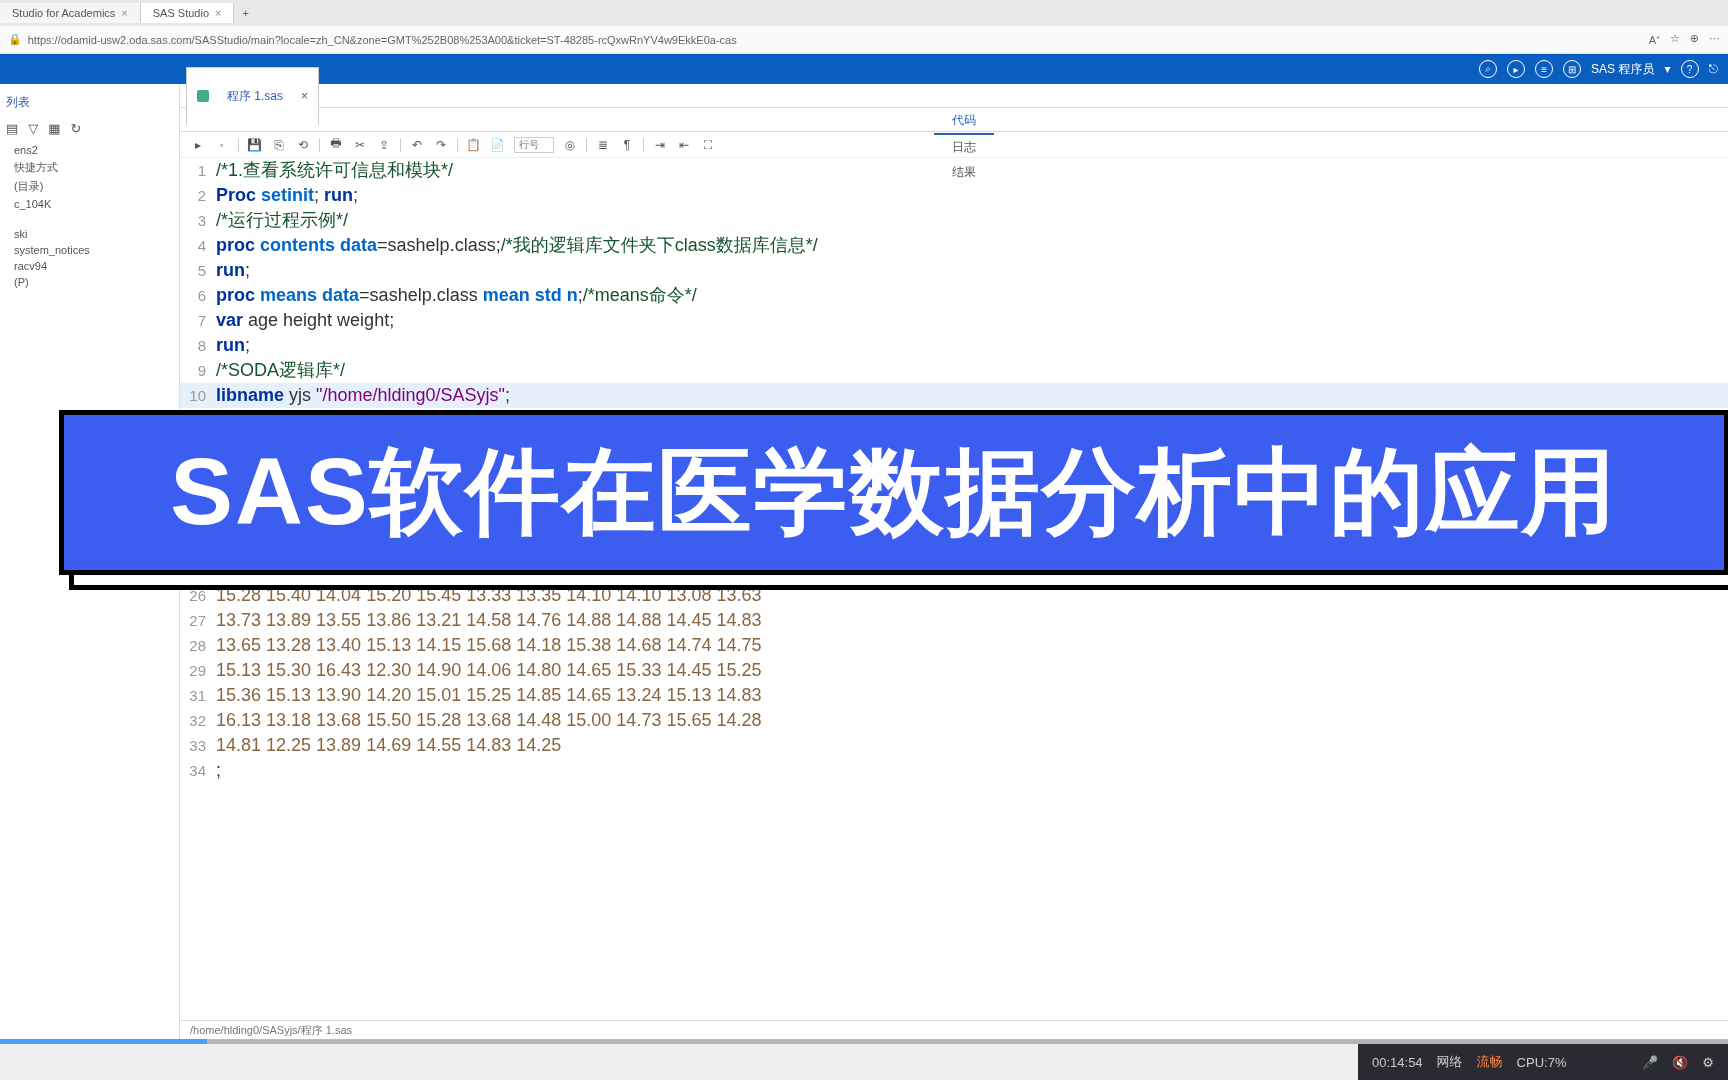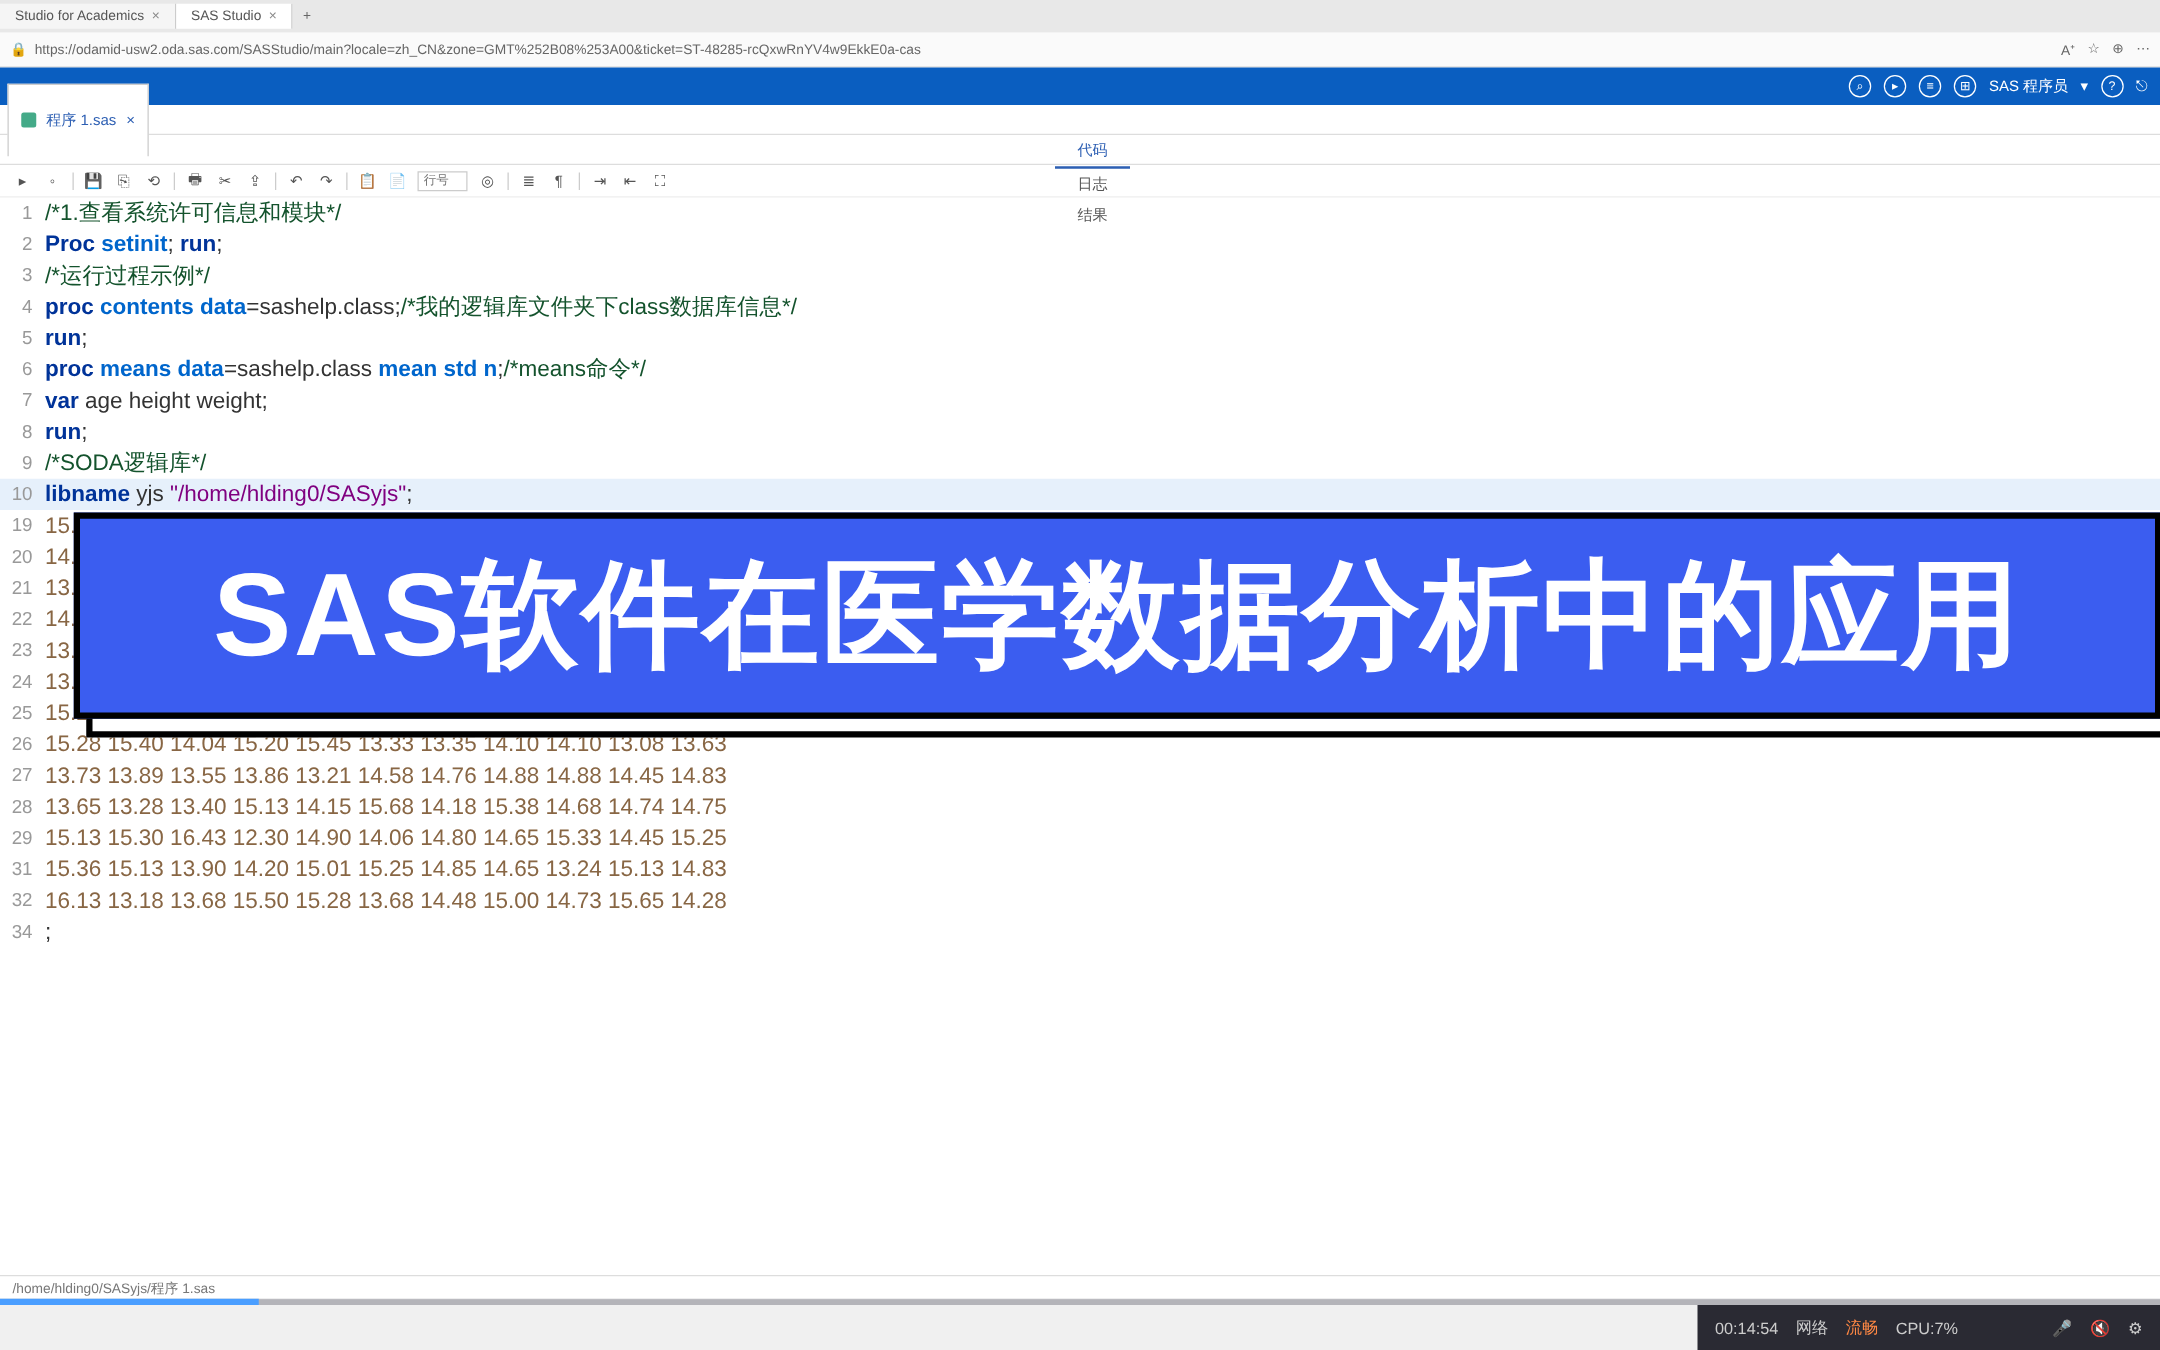--- a/index.html
+++ b/index.html
@@ -21,21 +21,21 @@
 
 .workspace { display: flex; height: calc(100% - 26px - 28px - 30px - 40px); background: #fff; }
 
 .sidebar { width: 180px; border-right: 1px solid #ddd; padding: 6px; font-size: 12px; color: #444; }
 .side-title { color: #2d5fb3; font-size: 12px; padding: 4px 0; }
 .side-icons { display: flex; gap: 10px; padding: 6px 0; color: #555; font-size: 13px; }
 .side-item { padding: 2px 0 2px 8px; color: #555; font-size: 11px; }
 
 .main { flex: 1; display: flex; flex-direction: column; }
 .file-tab-row { height: 24px; display: flex; align-items: center; padding-left: 6px; font-size: 12px; color: #2d5fb3; border-bottom: 1px solid #ddd; }
-.file-tab { padding: 20px 10px; border: 1px solid #ccc; border-bottom: none; background: #fff; display: flex; align-items: center; gap: 8px; text-align: right; }
+.file-tab { padding: 20px 10px; border: 1px solid #ccc; border-bottom: none; background: #fff; display: flex; align-items: center; gap: 18px; text-align: right; }
 .file-tab .ico { width: 12px; height: 12px; background: #4a8; border-radius: 2px; }
 
 .sub-tabs { display: flex; padding-left: 20px; font-size: 12px; color: #555; height: 24px; align-items: center; border-bottom: 1px solid #ddd; flex-direction: column; }
 .sub-tab { padding: 4px 18px; }
 .sub-tab.active { color: #2d5fb3; border-bottom: 2px solid #2d5fb3; }
 
 .toolbar { height: 26px; display: flex; align-items: center; gap: 8px; padding: 0 10px; font-size: 12px; color: #555; border-bottom: 1px solid #eee; }
 .toolbar .tbtn { width: 16px; height: 16px; display: flex; align-items: center; justify-content: center; color: #555; }
 .toolbar .sep { width: 1px; height: 14px; background: #ccc; }
 .toolbar .line-input { width: 40px; height: 16px; border: 1px solid #ccc; font-size: 10px; padding: 0 4px; }
@@ -98,20 +98,38 @@
   <span class="circ">≡</span>
   <span class="circ">⊞</span>
   <span>SAS 程序员</span>
   <span>▾</span>
   <span class="circ">?</span>
   <span>⎋</span>
 </div>
 
 <div class="workspace">
 
+  <div class="sidebar">
+    <div class="side-title">列表</div>
+    <div class="side-icons">
+      <span>▤</span>
+      <span>▽</span>
+      <span>▦</span>
+      <span>↻</span>
+    </div>
+    <div class="side-item">ens2</div>
+    <div class="side-item">快捷方式</div>
+    <div class="side-item">(目录)</div>
+    <div class="side-item">c_104K</div>
+    <div style="height:14px"></div>
+    <div class="side-item">ski</div>
+    <div class="side-item">system_notices</div>
+    <div class="side-item">racv94</div>
+    <div class="side-item">(P)</div>
+  </div>
 
   <div class="main">
     <div class="file-tab-row">
       <div class="file-tab">
         <span class="ico"></span>
         <span>程序 1.sas</span>
         <span>×</span>
       </div>
     </div>
     <div class="sub-tabs">
@@ -232,20 +250,24 @@
           <div class="gutter">29</div>
           <div class="code-text"><span class="c-num">15.13 15.30 16.43 12.30 14.90 14.06 14.80 14.65 15.33 14.45 15.25</span></div>
         </div>
         <div class="code-line">
           <div class="gutter">31</div>
           <div class="code-text"><span class="c-num">15.36 15.13 13.90 14.20 15.01 15.25 14.85 14.65 13.24 15.13 14.83</span></div>
         </div>
         <div class="code-line">
           <div class="gutter">32</div>
           <div class="code-text"><span class="c-num">16.13 13.18 13.68 15.50 15.28 13.68 14.48 15.00 14.73 15.65 14.28</span></div>
+        </div>
+        <div class="code-line">
+          <div class="gutter">33</div>
+          <div class="code-text"><span class="c-num">14.81 12.25 13.89 14.69 14.55 14.83 14.25</span></div>
         </div>
         <div class="code-line">
           <div class="gutter">34</div>
           <div class="code-text"><span class="c-id">;</span></div>
         </div>
       </div>
 
     <div class="status-path">/home/hlding0/SASyjs/程序 1.sas</div>
   </div>
 </div>

